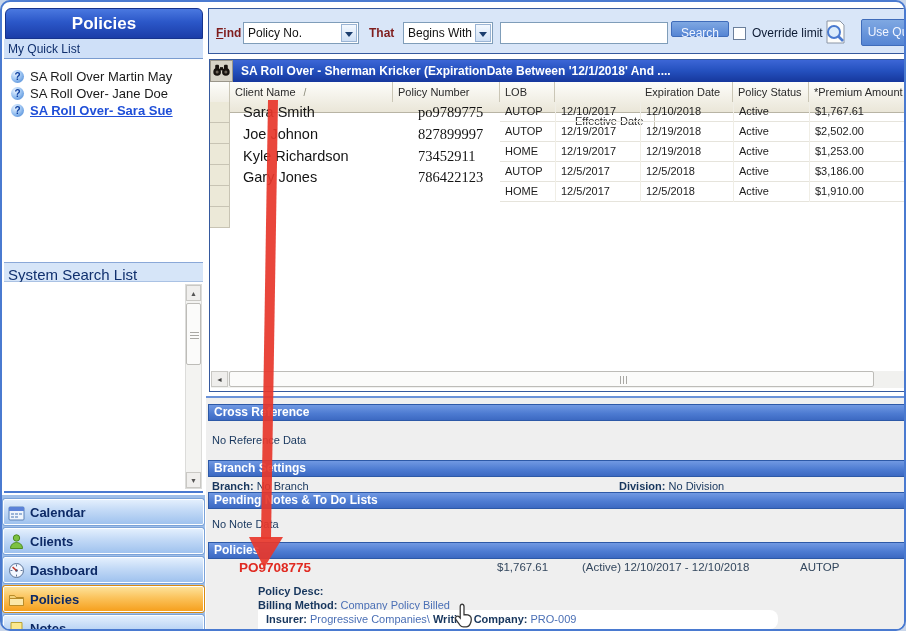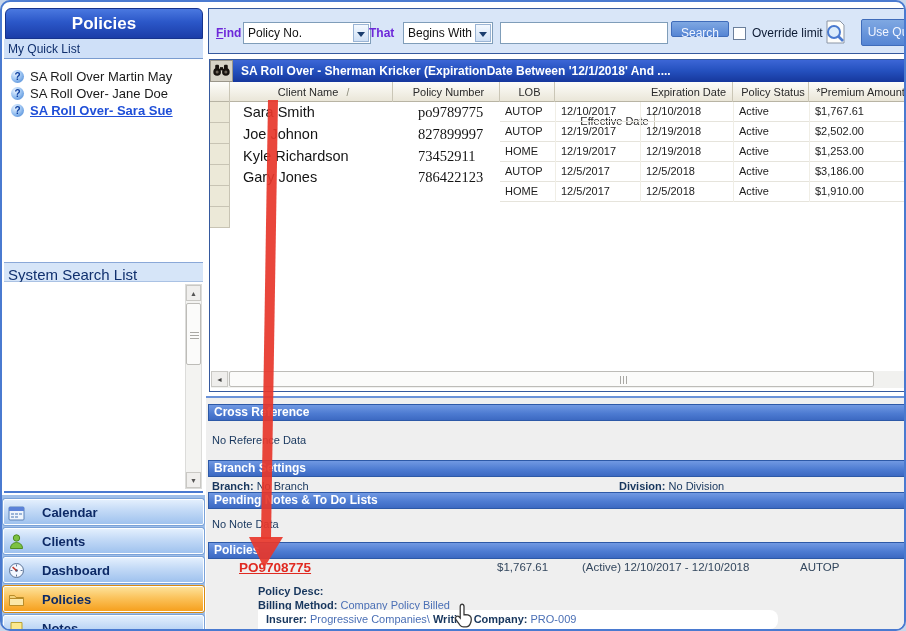--- a/index.html
+++ b/index.html
@@ -35,33 +35,33 @@
     color:#10306e; font-size:15px; padding:3px 0 0 4px;
   }
   .sb-syslist { position:absolute; left:2px; top:280px; width:199px; height:211px; background:#fff; border-bottom:2px solid #4a7ad0; }
   .vscroll { position:absolute; right:1px; top:2px; width:17px; height:205px; background:#f3f3f1; border:1px solid #dcdcda; }
   .vs-btn { position:absolute; left:0; width:15px; height:16px; background:#f0efed; border:1px solid #c9c8c4; color:#555; font-size:7px; text-align:center; line-height:15px; }
   .vs-up { top:0; } .vs-down { bottom:0; }
   .vs-thumb { position:absolute; left:0; top:18px; width:15px; height:62px; background:#fbfbfa; border:1px solid #bdbcb8; border-radius:2px; }
   .vs-grip { position:absolute; left:3px; top:28px; width:9px; height:1px; background:#a9a8a4; box-shadow:0 3px 0 #a9a8a4, 0 6px 0 #a9a8a4; }
   .sb-nav { position:absolute; left:0; top:493px; width:203px; height:138px; background:#9fbfe9; padding:4px 1px 0 1px; }
   .nav-btn {
-    height:26px; margin-bottom:3px; display:flex; align-items:center; gap:17px; padding-left:4px;
+    height:26px; margin-bottom:3px; display:flex; align-items:center; gap:5px; padding-left:4px;
     background:linear-gradient(#e3effd 0%, #c2d9f6 45%, #9fc2ee 100%);
     border:1px solid #fdfeff; border-radius:2px; outline:1px solid #7aa2d8;
     color:#0d2a66; font-weight:bold; font-size:13px; cursor:pointer;
   }
   .nav-btn.active { background:linear-gradient(#fde29a 0%, #fbc35c 45%, #f6a01e 100%); outline:1px solid #d88a10; }
   .nav-ico { width:17px; height:17px; flex:0 0 17px; }
   
   .find-bar {
     position:absolute; left:206px; top:6px; width:700px; height:46px;
     background:#d9e6f8; border:1px solid #35599e; border-right:none;
   }
-  .lbl-red { position:absolute; top:17px; color:#6d28d9; font-weight:bold; font-size:12px; }
+  .lbl-red { position:absolute; top:17px; color:#7f1d1d; font-weight:bold; font-size:12px; }
   .combo {
     position:absolute; top:13px; height:22px; background:#fff; border:1px solid #7f9db9;
     font-size:12px; color:#111; padding:3px 18px 0 4px; cursor:pointer; overflow:hidden; white-space:nowrap;
   }
   .combo .dd {
     position:absolute; right:1px; top:1px; bottom:1px; width:16px;
     background:linear-gradient(#f4f9ff,#cfe0f5); border:1px solid #9ab4d4; text-align:center;
   }
   .combo .dd:after { content:""; display:inline-block; margin-top:7px; border:4px solid transparent; border-top:5px solid #1a3d6e; }
   .find-input { position:absolute; left:291px; top:13px; width:168px; height:22px; border:1px solid #7f9db9; font-size:12px; padding:0 4px; }
@@ -74,21 +74,21 @@
   .mag-icon { position:absolute; left:612px; top:10px; width:28px; height:27px; cursor:pointer; }
   
   .results { position:absolute; left:207px; top:57px; width:699px; height:333px; background:#fff; border:1px solid #35599e; }
   .r-title { position:absolute; left:0; top:0; right:0; height:22px; display:flex; }
   .binoc-btn { width:23px; background:#d6d2c6; border:1px solid #9a968a; flex:0 0 23px; padding:2px 1px; cursor:pointer; }
   .r-titlebar {
     flex:1; background:linear-gradient(#3c66d6 0%, #2450be 50%, #16379c 100%);
     color:#fff; font-weight:bold; font-size:12px; line-height:22px; padding-left:8px;
     white-space:nowrap; overflow:hidden;
   }
-  .r-cols { position:absolute; left:0; top:22px; right:0; height:20px; background:linear-gradient(#fdfdfa,#eae6d8); border-bottom:1px solid #b8b4a4;text-align:center; }
+  .r-cols { position:absolute; left:0; top:22px; right:0; height:31px; background:linear-gradient(#fdfdfa,#eae6d8); border-bottom:1px solid #b8b4a4; }
   .r-col { position:absolute; top:0; height:20px; font-size:11px; color:#2a2a2a; padding:4px 0 0 5px; border-right:1px solid #cac6b6; overflow:hidden; white-space:nowrap; cursor:pointer; }
   .sort-glyph { color:#8a8a7a; margin-left:8px; font-size:10px; }
   .r-body { position:absolute; left:0; top:42px; right:0; height:268px; }
   .gut { position:absolute; left:0; width:20px; height:21px; background:#ece9d8; border-right:1px solid #c8c4b4; border-bottom:1px solid #c8c4b4; }
   .r-row { position:absolute; left:290px; width:407px; height:20px; border-bottom:1px solid #e6e4dc; cursor:pointer; }
   .r-cell { position:absolute; top:0; height:20px; font-size:11px; color:#1c1c1c; padding:3px 0 0 5px; white-space:nowrap; overflow:hidden; }
   .sep { border-left:1px solid #f0eee6; }
   .r-name, .r-pnum { position:absolute; font-size:14.5px; color:#141414; white-space:nowrap; cursor:pointer; }
   .r-name { left:33px; } .r-pnum { left:208px;font-family:Liberation Serif, serif; }
   .hscroll { position:absolute; left:1px; right:1px; top:311px; height:17px; background:#f1f1ef; }
@@ -98,21 +98,21 @@
   
   .details { position:absolute; left:204px; top:394px; width:702px; height:237px; background:#efefef; border-top:2px solid #6a92d8; }
   .d-bar {
     position:absolute; left:2px; right:2px; height:17px;
     background:linear-gradient(#7199e2 0%, #4e7cd2 55%, #3c69c2 100%);
     border:1px solid #2d59a7; color:#fff; font-weight:bold; font-size:12px; line-height:15px; padding-left:5px;
   }
   .d-text { position:absolute; font-size:11px; color:#17365d; font-weight:bold; white-space:nowrap; }
   .d-val { font-weight:normal; color:#17365d; }
   .d-bluval { font-weight:normal; color:#4a6fb5; }
-  .po-link { position:absolute; font-size:13.5px; font-weight:bold; color:#e02a21; text-decoration:underline; cursor:pointer; }
+  .po-link { position:absolute; font-size:13.5px; font-weight:bold; color:#e02a21; cursor:pointer; }
   .po-cell { position:absolute; font-size:11.5px; color:#33475e; white-space:nowrap; }
   .ins-strip { position:absolute; left:52px; top:212px; width:520px; height:19px; background:#fff; border-radius:0 8px 8px 0; }
   .arrow-svg, .hand-svg { position:absolute; pointer-events:none; }
 </style>
 </head>
 <body>
 
 <div class="window">
 
   <div class="sb-header">Policies</div>
@@ -184,21 +184,21 @@
       <svg class="nav-ico" viewBox="0 0 17 17">
           <path d="M3 2.5 h11 v10 l-3 3 h-8 z" fill="#fbe88e" stroke="#b9a234"></path>
           <path d="M11 15.5 v-3 h3" fill="none" stroke="#b9a234"></path>
         </svg>
       <span>Notes</span>
     </div>
   </div>
 
   <div class="find-bar">
     <span class="lbl-red" style="left:7px;"><u>F</u><span>ind</span></span>
-    <div class="combo" style="left:34px; width:128px;">
+    <div class="combo" style="left:34px; width:116px;">
       <span>Policy No.</span>
       <span class="dd"></span>
     </div>
     <span class="lbl-red" style="left:160px;">That</span>
     <div class="combo" style="left:194px; width:90px;">
       <span>Begins With</span>
       <span class="dd"></span>
     </div>
     <input class="find-input" type="text" value="" style="">
     <div class="btn-blue" style="left:462px; top:12px; width:58px; height:16px; line-height:23px;">Search</div>

